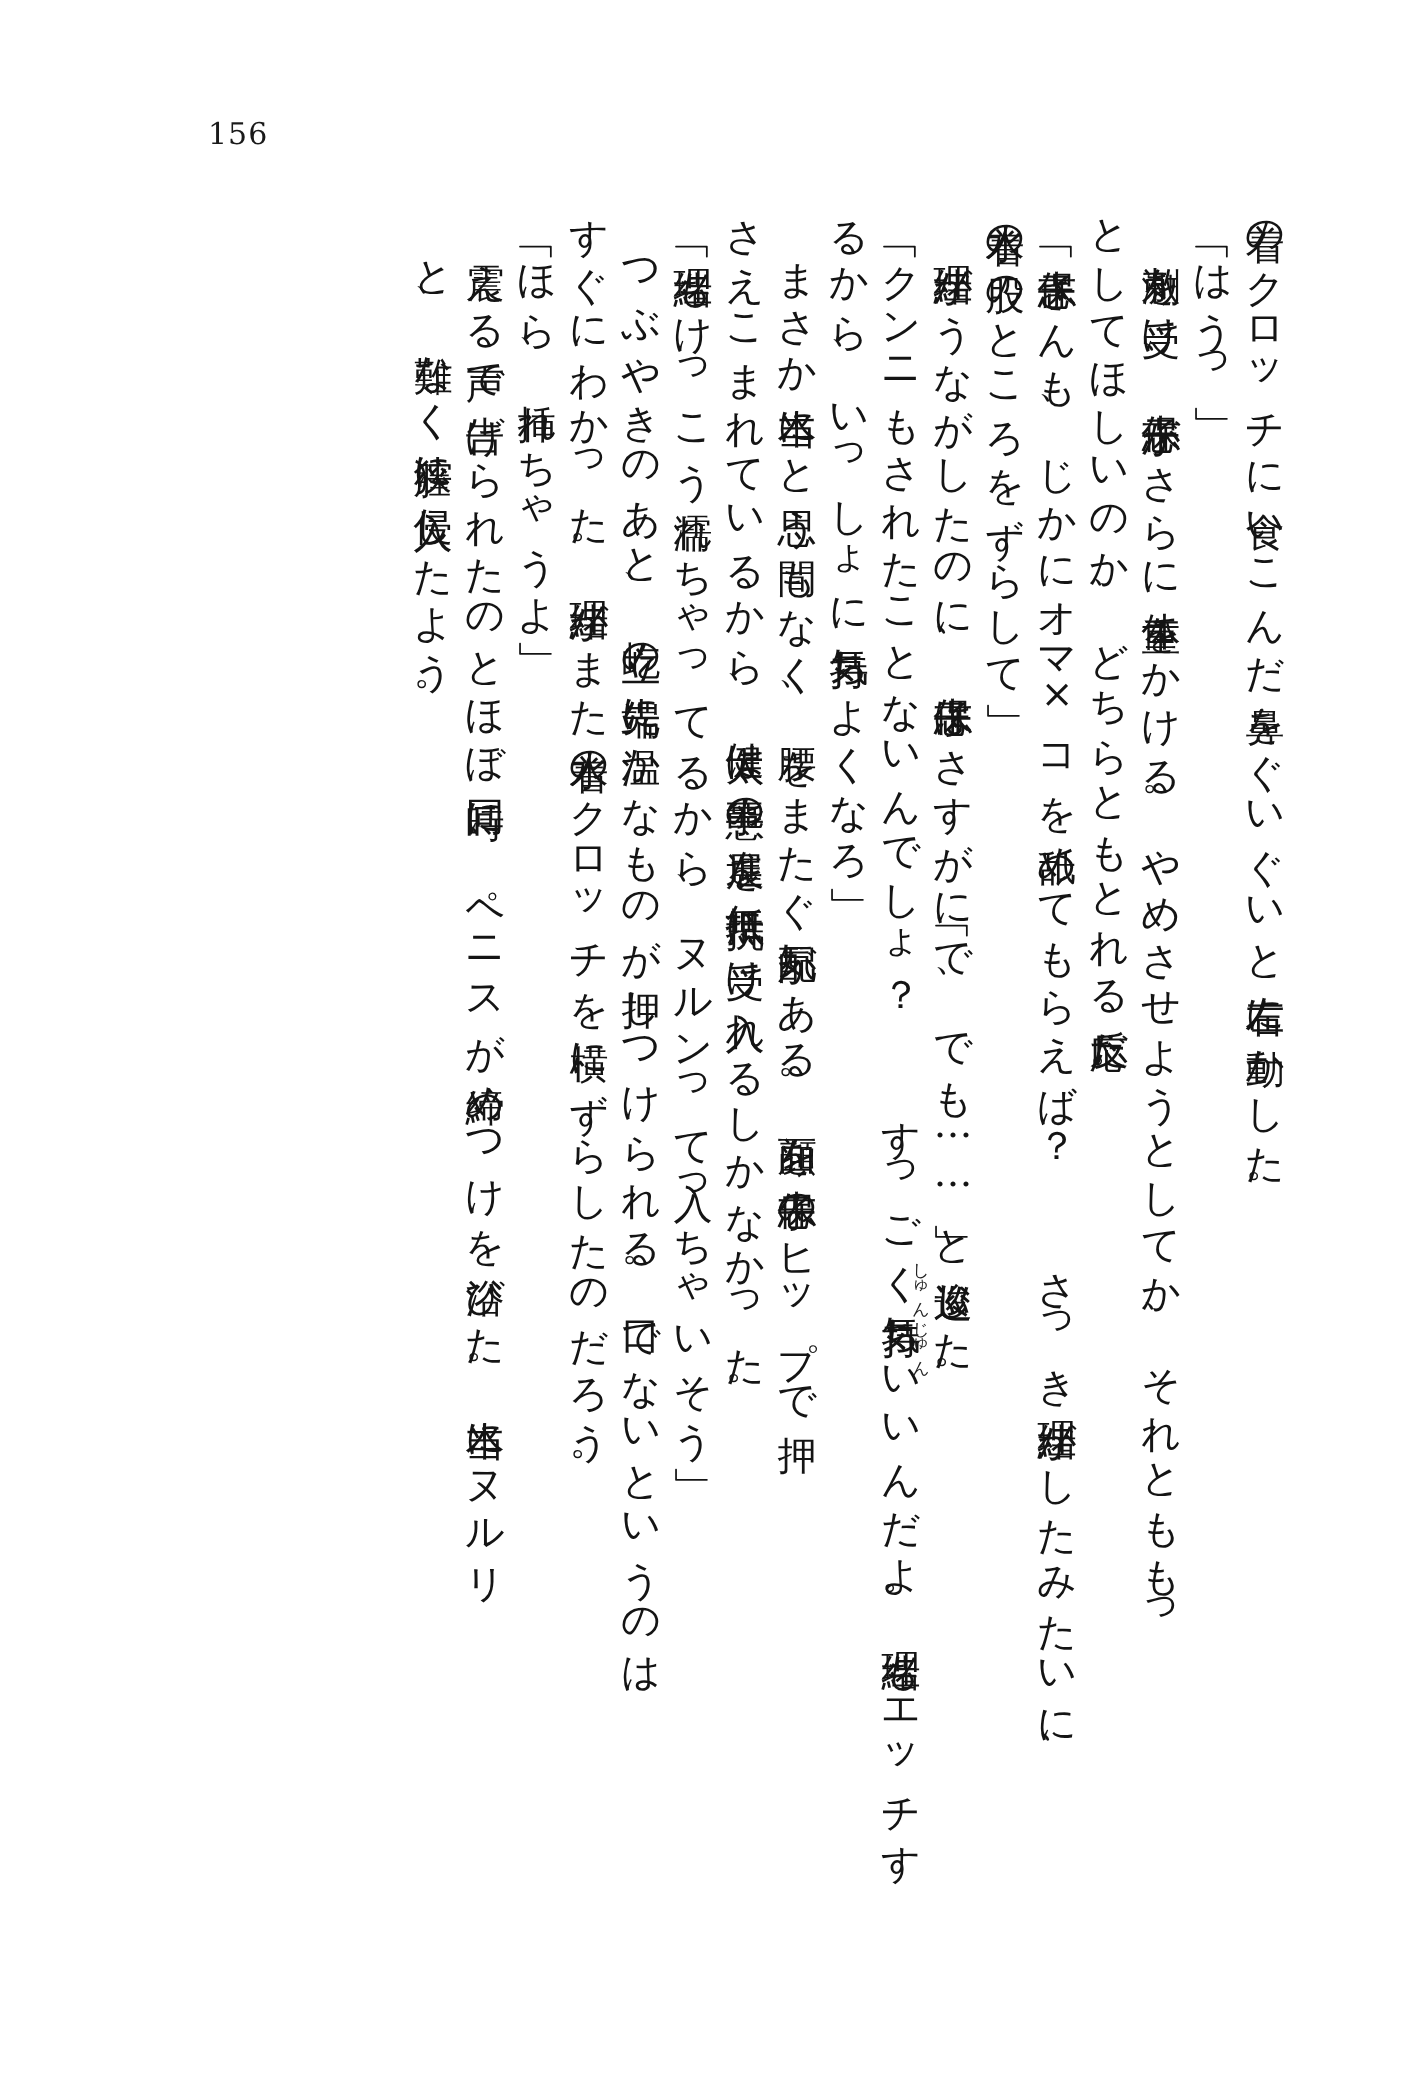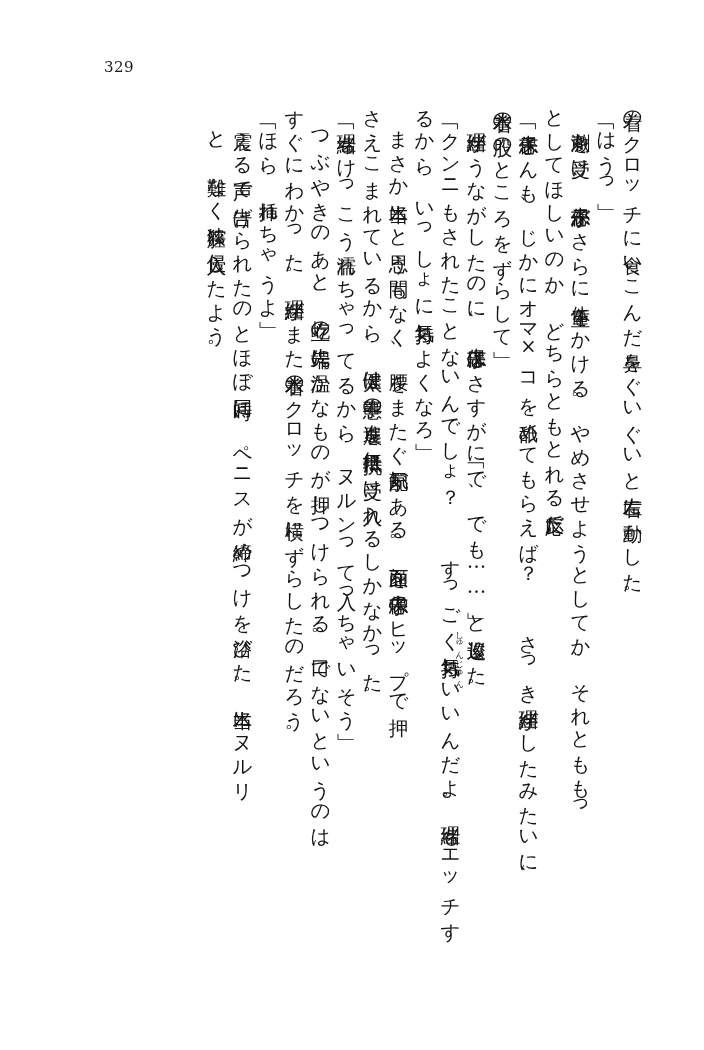--- a/index.html
+++ b/index.html
@@ -71,21 +71,21 @@
     line-height: 1;
     color: #222;
     white-space: pre;
   }
 </style>
 </head>
 <body>
 
 <div class="page">
 
-  <div class="page-number">329</div>
+  <div class="page-number">156</div>
 
   <div class="text-block">
     <div class="vline">着のクロッチに食いこんだ鼻をぐいぐいと左右に動かした。</div>
     <div class="vline indent">「はうっ」</div>
     <div class="vline indent">刺激を受け、志保子がさらに体重をかける。やめさせようとしてか、それとももっ</div>
     <div class="vline">としてほしいのか、どちらともとれる反応だ。</div>
     <div class="vline indent">「志保子さんも、じかにオマ×コを舐めてもらえば？  さっき理緒がしたみたいに、</div>
     <div class="vline">水着の股のところをずらして」</div>
     <div class="vline indent">理緒がうながしたのに、志保子はさすがに「で、でも……」と<span class="ruby-wrap"><span>逡巡</span><span class="rubytext">しゅんじゅん</span></span>した。</div>
     <div class="vline indent">「クンニもされたことないんでしょ？  すっごく気持ちいいんだよ。理緒もエッチす</div>

